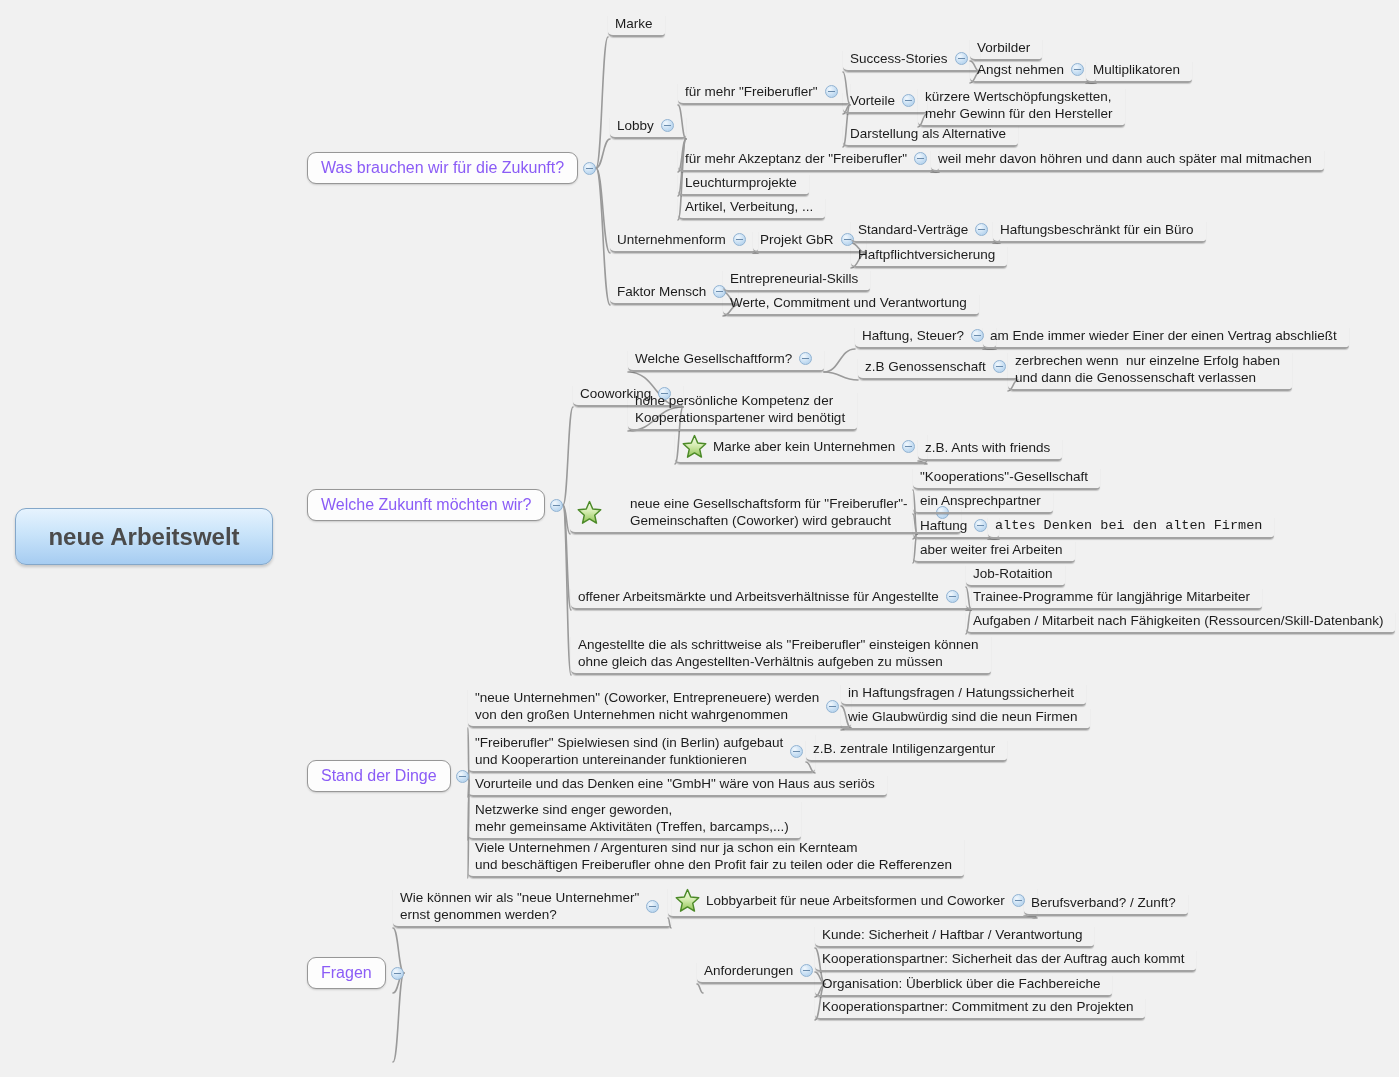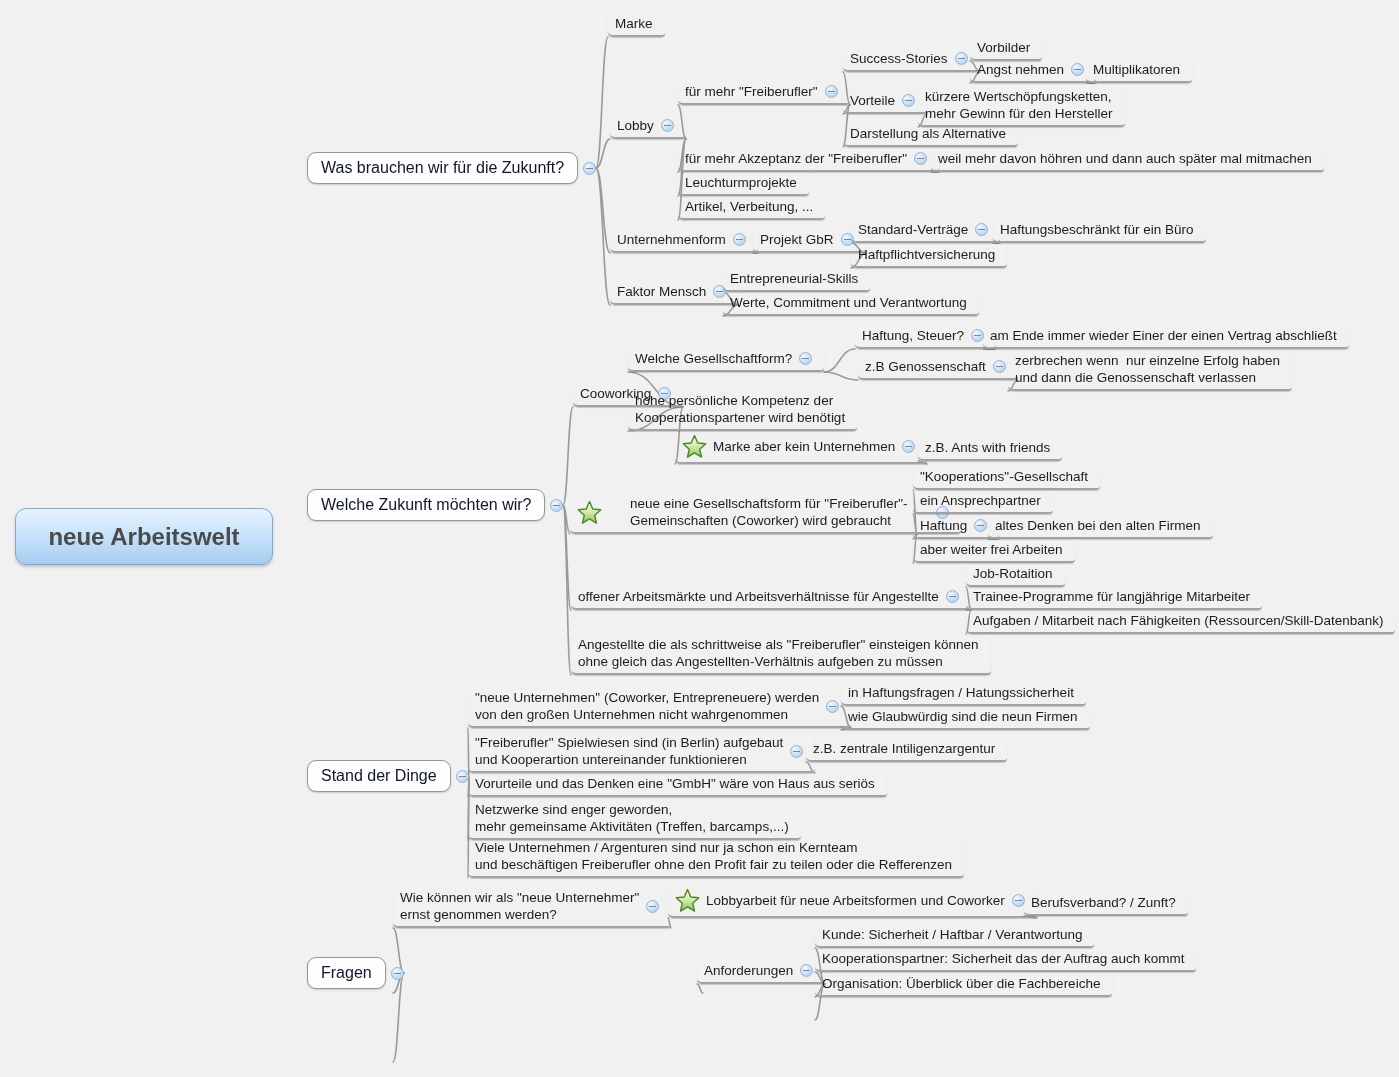--- a/index.html
+++ b/index.html
@@ -11,21 +11,21 @@
   
   .rootbox{position:absolute;left:15px;top:508px;width:258px;height:57px;box-sizing:border-box;
     display:flex;align-items:center;justify-content:center;
     background:linear-gradient(180deg,#e6f3fe 0%,#c9e4fa 45%,#a6ccf1 100%);
     border:1.5px solid #84a7c9;border-radius:11px;
     font-size:24px;font-weight:bold;color:#4b4b4b;box-shadow:0 2px 3px rgba(0,0,0,.18);}
 
   
   .mainwrap{position:absolute;display:flex;align-items:center;gap:5px;}
   .mainbox{background:#fdfdfd;border:1.4px solid #979797;border-radius:9px;padding:6px 13px;
-    font-size:16px;color:#0f172a;white-space:nowrap;box-shadow:0 1px 2px rgba(0,0,0,.16);}
+    font-size:16px;color:#8b5cf6;white-space:nowrap;box-shadow:0 1px 2px rgba(0,0,0,.16);}
 
   
   .sub{position:absolute;display:flex;align-items:center;gap:7px;
     padding:0 12px 3px 7px;border-bottom:2px solid #a2a2a2;
     border-bottom-left-radius:5px;border-bottom-right-radius:4px;
     box-shadow:0 1px 1px rgba(0,0,0,.18);
     font-size:13.5px;line-height:17px;color:#1c1c1c;}
   .sub .lbl{white-space:pre-wrap;}
 
   
@@ -266,21 +266,21 @@
   <div class="sub" id="n-koopg" style="left:913px;top:468px;">
       <span class="lbl">"Kooperations"-Gesellschaft</span>
     </div>
   <div class="sub" id="n-ansp" style="left:913px;top:492px;">
       <span class="lbl">ein Ansprechpartner</span>
     </div>
   <div class="sub" id="n-haft" style="left:913px;top:517px;">
       <span class="lbl">Haftung</span>
       <span class="ci"></span>
     </div>
-  <div class="sub" id="n-altes" style="left:988px;top:517px;">
+  <div class="sub" id="n-altes" style="left:988px;top:517px;font-family:Liberation Mono, monospace;">
       <span class="lbl">altes Denken bei den alten Firmen</span>
     </div>
   <div class="sub" id="n-aber" style="left:913px;top:541px;">
       <span class="lbl">aber weiter frei Arbeiten</span>
     </div>
   <div class="sub" id="n-offen" style="left:571px;top:588px;">
       <span class="lbl">offener Arbeitsmärkte und Arbeitsverhältnisse für Angestellte</span>
       <span class="ci"></span>
     </div>
   <div class="sub" id="n-jobrot" style="left:966px;top:565px;">
@@ -351,13 +351,16 @@
     </div>
   <div class="sub" id="n-koops" style="left:815px;top:950px;">
       <span class="lbl">Kooperationspartner: Sicherheit das der Auftrag auch kommt</span>
     </div>
   <div class="sub" id="n-kunde" style="left:815px;top:926px;">
       <span class="lbl">Kunde: Sicherheit / Haftbar / Verantwortung</span>
     </div>
   <div class="sub" id="n-org" style="left:815px;top:975px;">
       <span class="lbl">Organisation: Überblick über die Fachbereiche</span>
     </div>
+  <div class="sub" id="n-koopc" style="left:815px;top:998px;">
+      <span class="lbl">Kooperationspartner: Commitment zu den Projekten</span>
+    </div>
 </div>
 
 </body></html>

